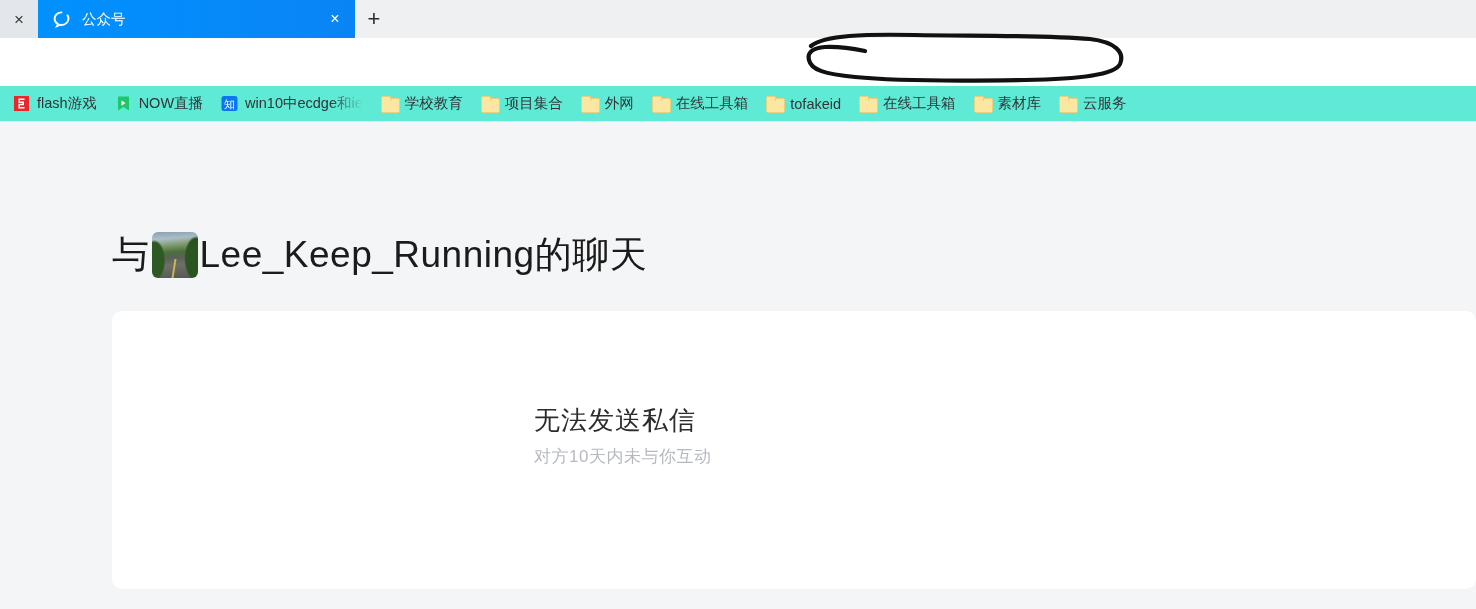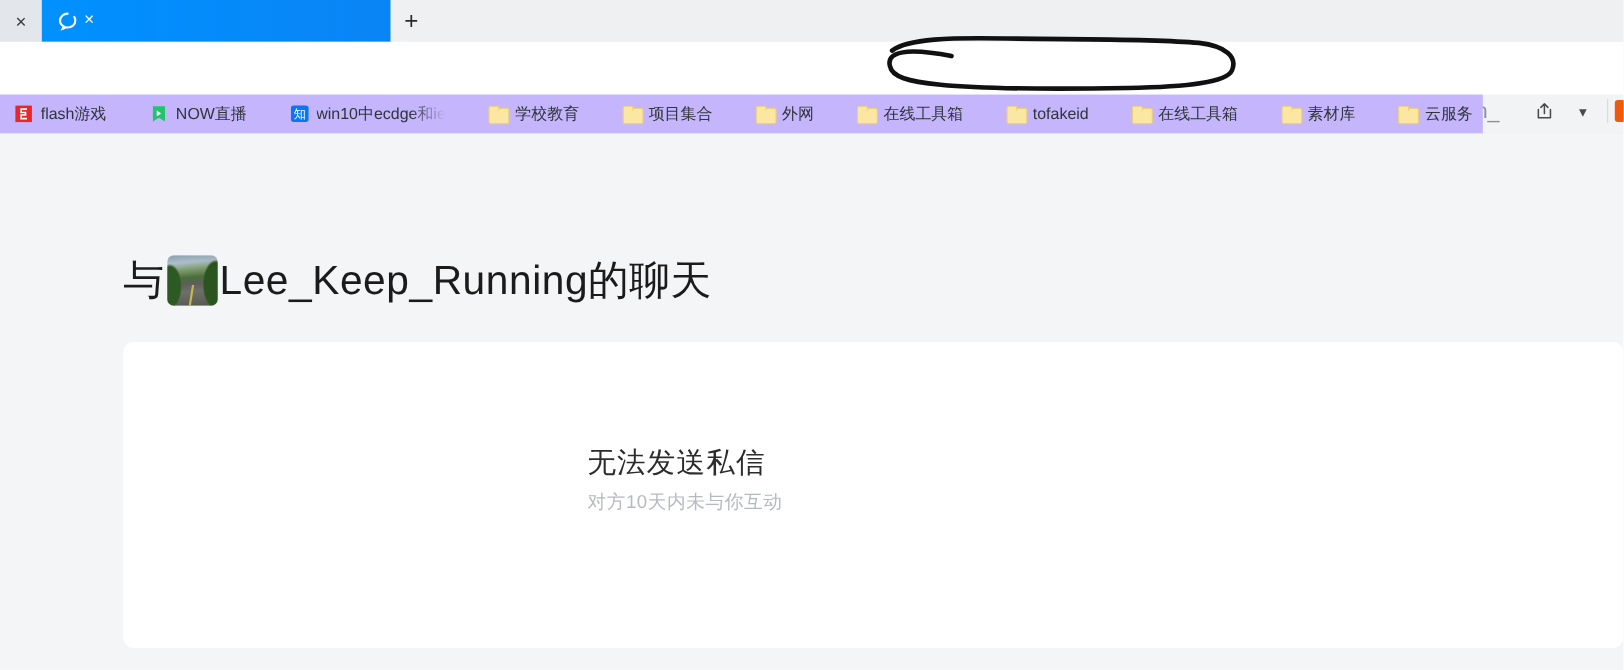--- a/index.html
+++ b/index.html
@@ -59,23 +59,23 @@
 
   .icon-share { position: absolute; left: 1393px; top: 52px; width: 22px; height: 22px; }
   .icon-chevron { position: absolute; left: 1428px; top: 52px; width: 22px; height: 22px;
     display: flex; align-items: center; justify-content: center; color: #4a4a4a; font-size: 14px; }
   .chrome-divider { position: absolute; left: 1461px; top: 52px; width: 1px; height: 22px; background: #d6d9dd; }
   .icon-orange { position: absolute; left: 1468px; top: 53px; width: 12px; height: 20px;
     background: #f2590d; border-radius: 3px 0 0 3px; }
 
   
   .bookmarks {
-    position: absolute; left: 0; top: 86px; width: 1348px; height: 36px;
-    background: #c4b5fd; display: flex; align-items: center; padding-left: 4px;
-    border-bottom: 1px solid #e6e8ea; overflow: hidden; justify-content: space-between;
+    position: absolute; left: 0; top: 86px; width: 1476px; height: 36px;
+    background: #5eead4; display: flex; align-items: center; padding-left: 4px;
+    border-bottom: 1px solid #e6e8ea; overflow: hidden;
   }
   .bm { display: flex; align-items: center; height: 30px; padding: 0 9px; flex: 0 0 auto; }
   .bm-ico { width: 17px; height: 17px; flex: 0 0 auto; margin-right: 7px; position: relative; }
   .bm-label { font-size: 14.5px; color: #31343a; white-space: nowrap; }
   .bm-label.faded {
     -webkit-mask-image: linear-gradient(90deg, #000 0 72%, transparent 100%);
     mask-image: linear-gradient(90deg, #000 0 72%, transparent 100%);
   }
   .folder { width: 17px; height: 14px; position: relative; }
   .folder::before {
@@ -134,20 +134,21 @@
       <div class="left-close">
         <span>×</span>
       </div>
 
       <div class="tab">
         <span class="favicon">
           <svg width="19" height="19" viewBox="0 0 19 19">
             <path d="M9.5 2.4c-3.9 0-6.9 2.9-6.9 6.4 0 2.2 1.3 4.1 3.3 5.2-.3 1-.9 2.1-.9 2.1s1.9-.8 2.8-1.3c.6.1 1.2.2 1.8.2 3.8 0 6.9-2.9 6.9-6.4 0-1.2-.4-2.3-1-3.2" fill="none" stroke="#ffffff" stroke-width="1.9" stroke-linecap="round"></path>
           </svg>
         </span>
+        <span class="tab-title">公众号</span>
         <span class="tab-close">×</span>
       </div>
 
       <div class="newtab">
         <span>+</span>
       </div>
     </div>
 
     <div class="addressrow">
       <span class="ext-left">孔</span>

